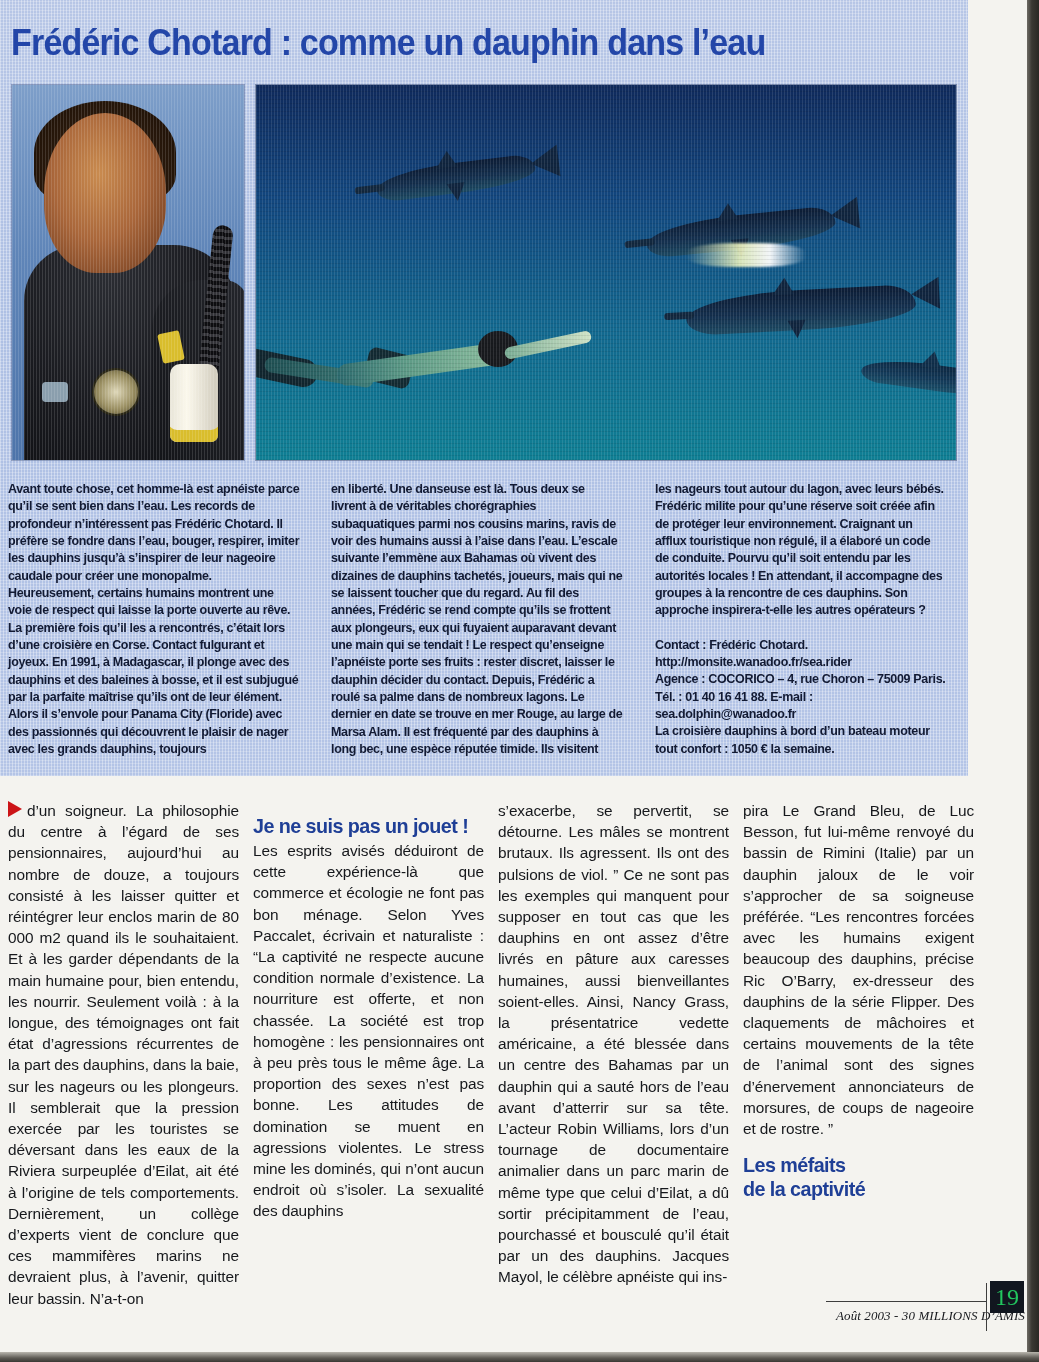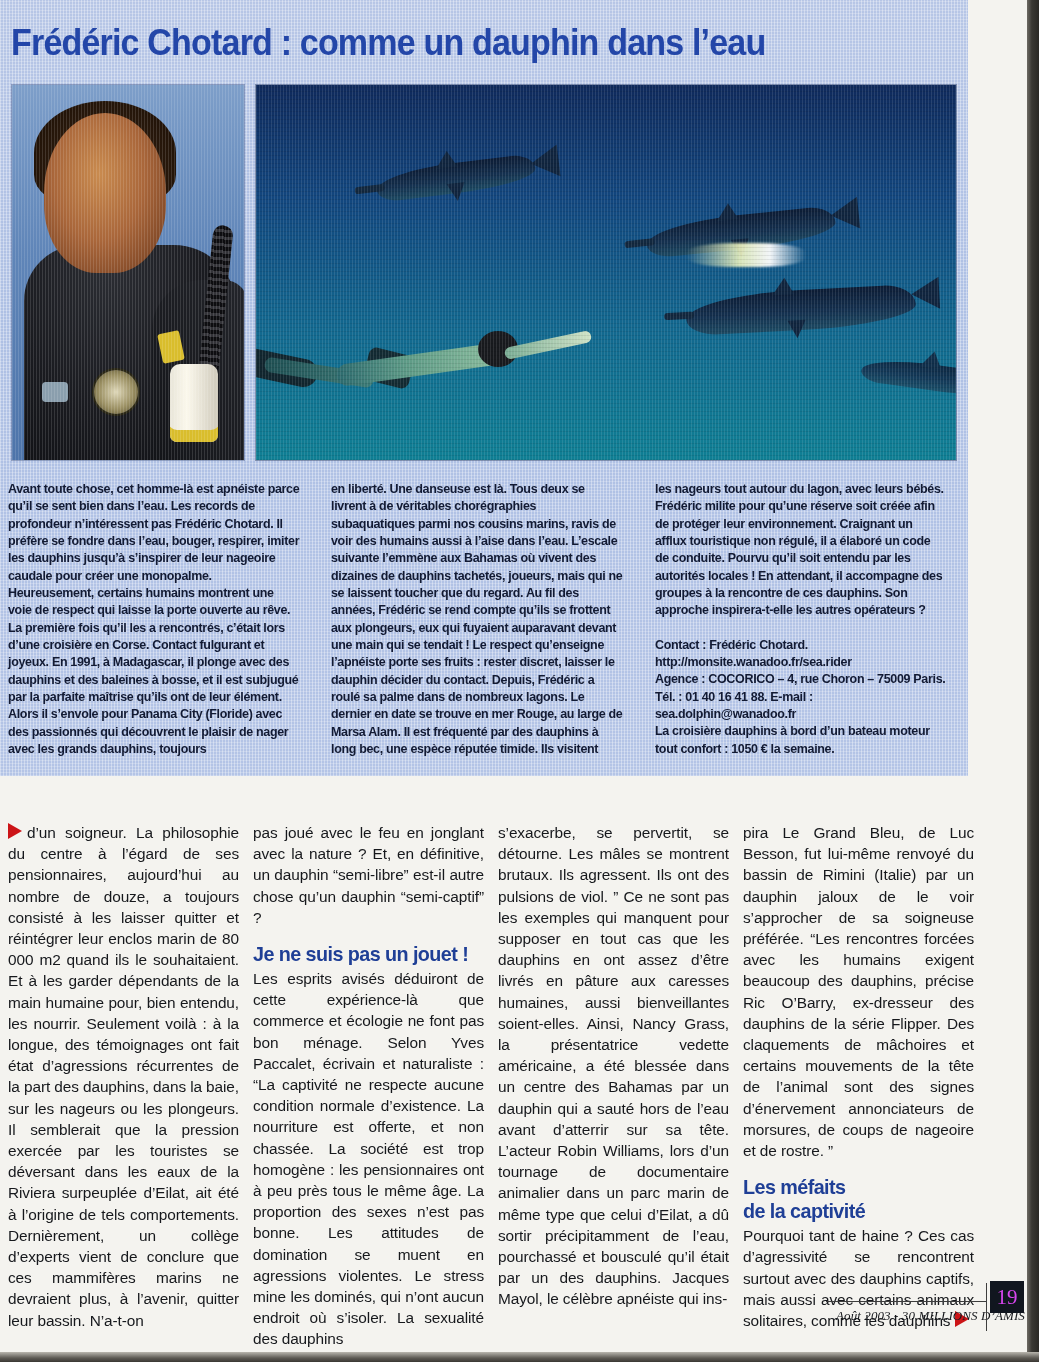--- a/index.html
+++ b/index.html
@@ -306,21 +306,21 @@
     transform: scaleX(0.955);
     transform-origin: left top;
   }
   .intro-col p { margin: 0; }
   .intro-contact { margin-top: 17px !important; }
 
   
   .body-cols {
     position: absolute;
     left: 8px;
-    top: 822px;
+    top: 800px;
     width: 980px;
     display: flex;
     gap: 14px;
   }
   .body-col {
     width: 231px;
     color: #16181c;
     font-size: 15.4px;
     line-height: 21.2px;
     text-align: justify;
@@ -378,23 +378,23 @@
     letter-spacing: 0.1px;
     white-space: nowrap;
   }
   .folio {
     position: absolute;
     left: 990px;
     top: 1281px;
     width: 34px;
     height: 32px;
     background: #11161f;
-    color: #d946ef;
+    color: #22c55e;
     font-family: "Liberation Serif", serif;
-    font-size: 21px;
+    font-size: 24px;
     display: flex;
     align-items: center;
     justify-content: center;
   }
   .folio-rule {
     position: absolute;
     left: 986px;
     top: 1283px;
     width: 1px;
     height: 48px;
@@ -474,33 +474,31 @@
     </div>
   </div>
 
   <div class="body-cols">
 
     <div class="body-col">
       <p><span class="tri"></span><span>d’un soigneur. La philosophie du centre à l’égard de ses pensionnaires, aujourd’hui au nombre de douze, a toujours consisté à les laisser quitter et réintégrer leur enclos marin de 80 000 m2 quand ils le souhaitaient. Et à les garder dépendants de la main humaine pour, bien entendu, les nourrir. Seulement voilà : à la longue, des témoignages ont fait état d’agressions récurrentes de la part des dauphins, dans la baie, sur les nageurs ou les plongeurs. Il semblerait que la pression exercée par les touristes se déversant dans les eaux de la Riviera surpeuplée d’Eilat, ait été à l’origine de tels comportements. Dernièrement, un collège d’experts vient de conclure que ces mammifères marins ne devraient plus, à l’avenir, quitter leur bassin. N’a-t-on</span></p>
     </div>
 
     <div class="body-col">
-      <p>pas joué avec le feu en jonglant avec la nature ? Et, en définitive, un dauphin “semi-libre” est-il autre chose qu’un dauphin “semi-captif” ?</p>
       <p class="subhead">Je ne suis pas un jouet !</p>
       <p><span>Les esprits avisés déduiront de cette expérience-là que commerce et écologie ne font pas bon ménage. Selon Yves Paccalet, écrivain et naturaliste : </span><span class="it">“La captivité ne respecte aucune condition normale d’existence. La nourriture est offerte, et non chassée. La société est trop homogène : les pensionnaires ont à peu près tous le même âge. La proportion des sexes n’est pas bonne. Les attitudes de domination se muent en agressions violentes. Le stress mine les dominés, qui n’ont aucun endroit où s’isoler. La sexualité des dauphins</span></p>
     </div>
 
     <div class="body-col">
       <p><span class="it">s’exacerbe, se pervertit, se détourne. Les mâles se montrent brutaux. Ils agressent. Ils ont des pulsions de viol. ”</span> <span>Ce ne sont pas les exemples qui manquent pour supposer en tout cas que les dauphins en ont assez d’être livrés en pâture aux caresses humaines, aussi bienveillantes soient-elles. Ainsi, Nancy Grass, la présentatrice vedette américaine, a été blessée dans un centre des Bahamas par un dauphin qui a sauté hors de l’eau avant d’atterrir sur sa tête. L’acteur Robin Williams, lors d’un tournage de documentaire animalier dans un parc marin de même type que celui d’Eilat, a dû sortir précipitamment de l’eau, pourchassé et bousculé qu’il était par un des dauphins. Jacques Mayol, le célèbre apnéiste qui ins-</span></p>
     </div>
 
     <div class="body-col">
       <p><span>pira </span><span class="it">Le Grand Bleu</span><span>, de Luc Besson, fut lui-même renvoyé du bassin de Rimini (Italie) par un dauphin jaloux de le voir s’approcher de sa soigneuse préférée. </span><span class="it">“Les rencontres forcées avec les humains exigent beaucoup des dauphins,</span><span> précise Ric O’Barry, ex-dresseur des dauphins de la série </span><span class="it">Flipper</span><span>. </span><span class="it">Des claquements de mâchoires et certains mouvements de la tête de l’animal sont des signes d’énervement annonciateurs de morsures, de coups de nageoire et de rostre. ”</span></p>
       <p class="subhead"><span>Les méfaits</span><br><span>de la captivité</span></p>
-      <p><span>Pourquoi tant de haine ? Ces cas d’agressivité se rencontrent surtout avec des dauphins captifs, mais aussi avec certains animaux solitaires, comme les dauphins</span><span class="tri-end"></span></p>
     </div>
   </div>
 
   <div class="footer-rule"></div>
   <div class="footer-credit">Août 2003 - 30 MILLIONS D’AMIS</div>
   <div class="folio-rule"></div>
   <div class="folio">19</div>
 
   <div class="scan-edge-right"></div>
   <div class="scan-edge-bottom"></div>

